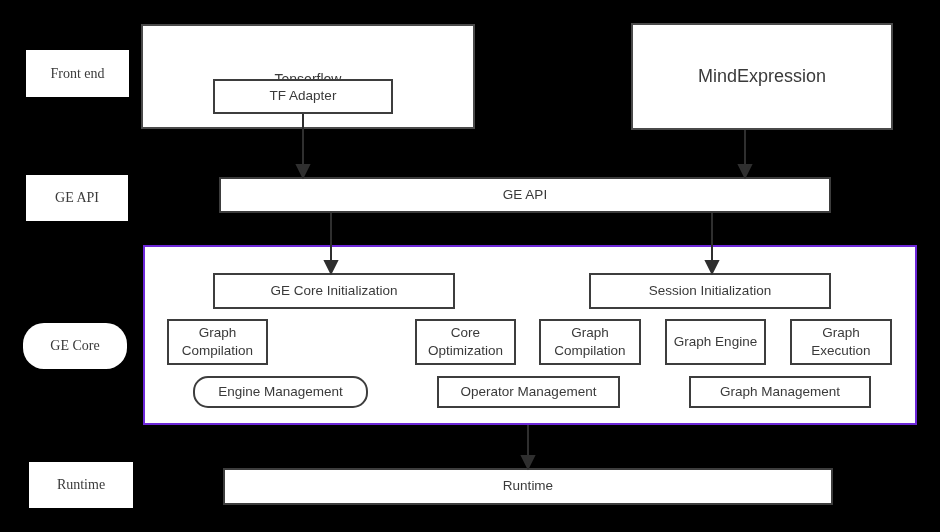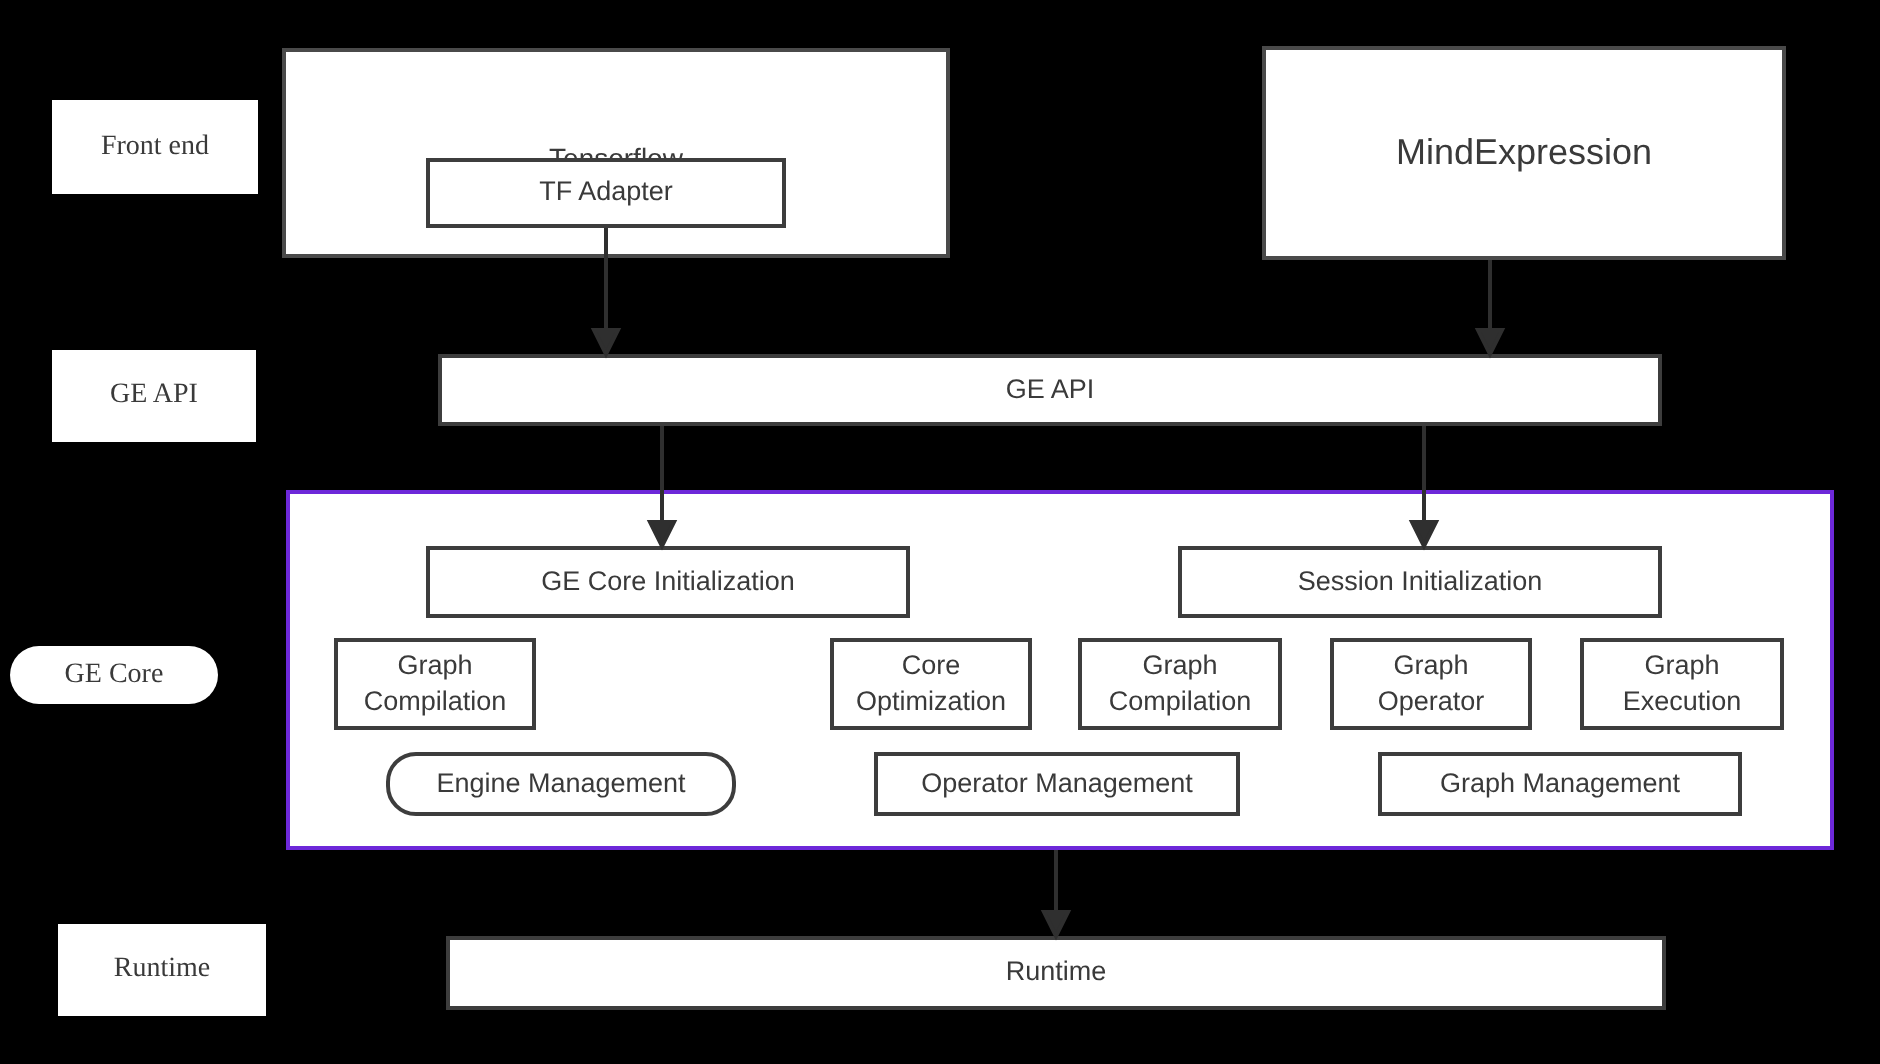--- a/index.html
+++ b/index.html
@@ -5,21 +5,21 @@
   html,body{margin:0;padding:0;background:#000;}
   body{font-family:"Liberation Sans","DejaVu Sans",sans-serif;}
   #stage{position:relative;width:940px;height:532px;background:#000;overflow:hidden;}
   .lbl{position:absolute;background:#fff;color:#3a3a3a;display:flex;align-items:center;justify-content:center;font-size:14px;font-family:Liberation Serif, serif;}
   .box{position:absolute;background:#fff;color:#3a3a3a;box-sizing:border-box;display:flex;align-items:center;justify-content:center;text-align:center;font-size:13.5px;line-height:1.35;}
   .thin{border:2px solid #4a4a4a;}
   .dark{border:2px solid #3d3d3d;}
   
   #lbl-frontend{left:26px;top:50px;width:103px;height:47px;}
   #lbl-geapi{left:26px;top:175px;width:102px;height:46px;}
-  #lbl-gecore{left:5px;top:323px;width:104px;height:29px;border-radius:21px;}
+  #lbl-gecore{left:23px;top:323px;width:104px;height:46px;border-radius:21px;}
   #lbl-runtime{left:29px;top:462px;width:104px;height:46px;}
   
   #tensorflow{left:141px;top:24px;width:334px;height:105px;display:block;}
   #tensorflow .title{display:block;text-align:center;margin-top:44px;font-size:14px;}
   #tfadapter{left:70px;top:53px;width:180px;height:35px;}
   #mindexpression{left:586px;top:23px;width:262px;height:107px;font-size:18px;margin-left:45px;}
   
   #geapibar{left:219px;top:177px;width:612px;height:36px;font-size:13.5px;}
   
   #gecorebox{left:143px;top:245px;width:774px;height:180px;border:2px solid #6d28d9;display:block;}
@@ -59,21 +59,21 @@
 
   <div class="box dark" id="geapibar">GE API</div>
 
   <div class="box" id="gecorebox">
     <div class="box dark" id="init-left">GE Core Initialization</div>
     <div class="box dark" id="init-right">Session Initialization</div>
 
     <div class="box dark stage" id="stage-0">Graph Compilation</div>
     <div class="box dark stage" id="stage-2">Core Optimization</div>
     <div class="box dark stage" id="stage-3">Graph Compilation</div>
-    <div class="box dark stage" id="stage-4">Graph Operator</div>
+    <div class="box dark stage" id="stage-4">Graph Engine</div>
     <div class="box dark stage" id="stage-5">Graph Execution</div>
 
     <div class="box dark mgmt" id="mgmt-0">Engine Management</div>
     <div class="box dark mgmt" id="mgmt-1">Operator Management</div>
     <div class="box dark mgmt" id="mgmt-2">Graph Management</div>
   </div>
 
   <div class="box dark" id="runtimebar">Runtime</div>
 
   <svg id="arrows" viewBox="0 0 940 532" xmlns="http://www.w3.org/2000/svg">

